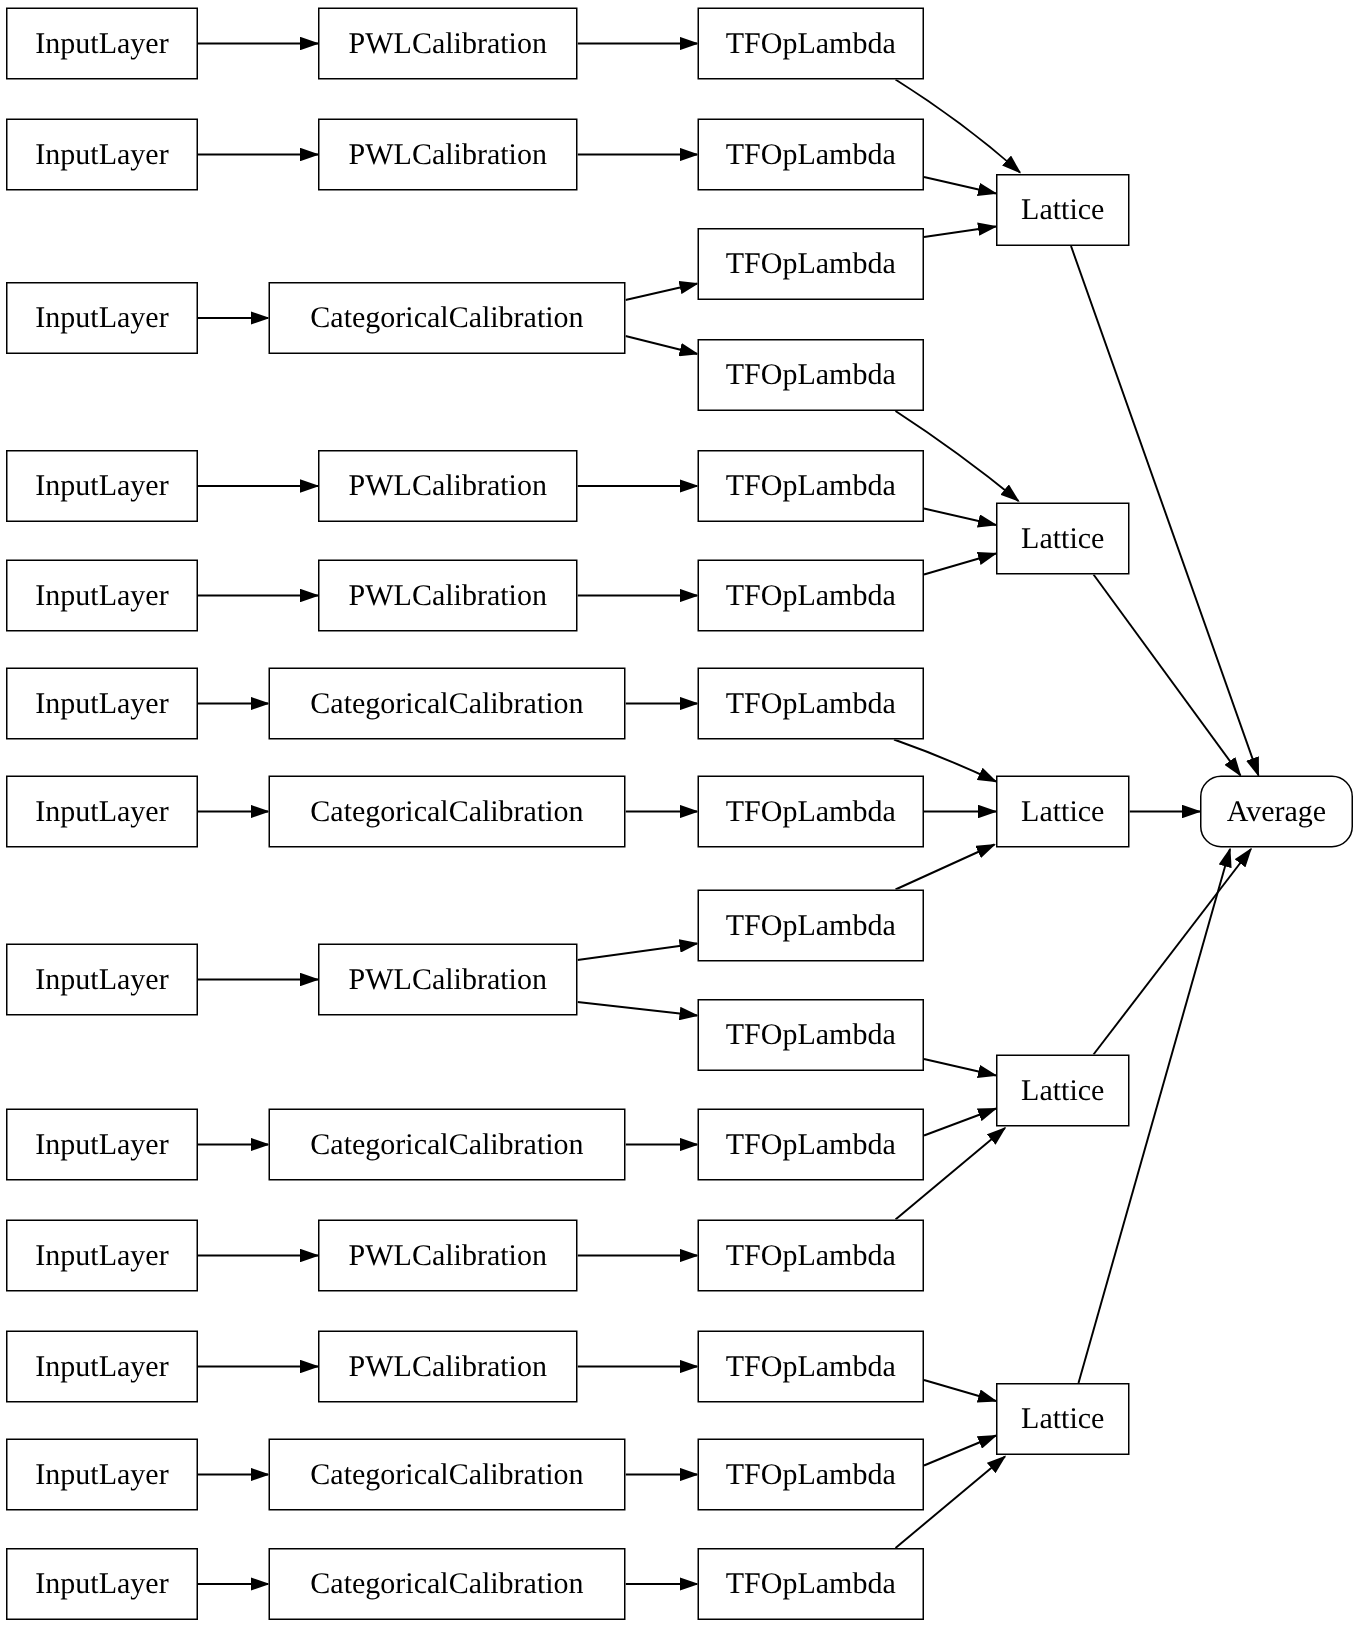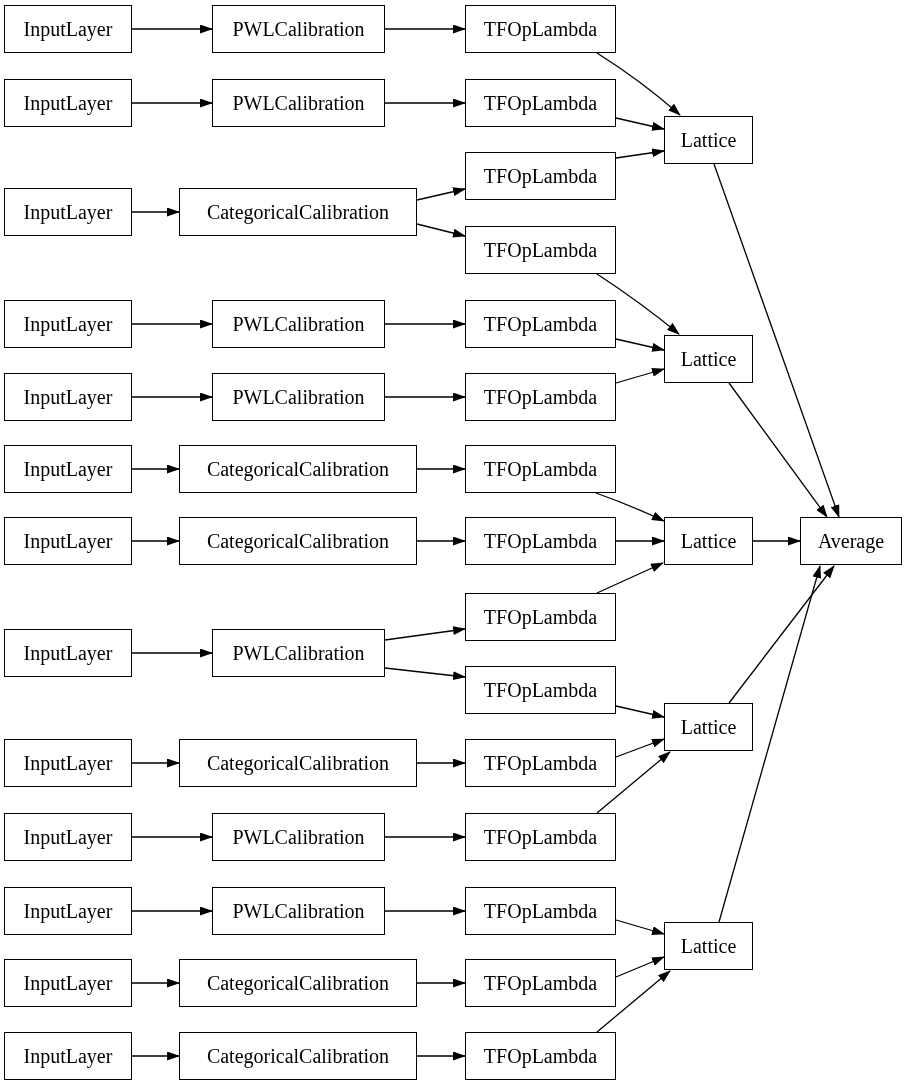--- a/index.html
+++ b/index.html
@@ -141,14 +141,14 @@
     <div class="node" style="left: 465px; top: 739px; width: 151px; height: 48px; background: rgb(255, 255, 255); border-color: rgb(0, 0, 0); color: rgb(0, 0, 0);">TFOpLambda</div>
     <div class="node" style="left: 465px; top: 813px; width: 151px; height: 48px; background: rgb(255, 255, 255); border-color: rgb(0, 0, 0); color: rgb(0, 0, 0);">TFOpLambda</div>
     <div class="node" style="left: 465px; top: 887px; width: 151px; height: 48px; background: rgb(255, 255, 255); border-color: rgb(0, 0, 0); color: rgb(0, 0, 0);">TFOpLambda</div>
     <div class="node" style="left: 465px; top: 959px; width: 151px; height: 48px; background: rgb(255, 255, 255); border-color: rgb(0, 0, 0); color: rgb(0, 0, 0);">TFOpLambda</div>
     <div class="node" style="left: 465px; top: 1032px; width: 151px; height: 48px; background: rgb(255, 255, 255); border-color: rgb(0, 0, 0); color: rgb(0, 0, 0);">TFOpLambda</div>
     <div class="node" style="left: 664px; top: 116px; width: 89px; height: 48px; background: rgb(255, 255, 255); border-color: rgb(0, 0, 0); color: rgb(0, 0, 0);">Lattice</div>
     <div class="node" style="left: 664px; top: 335px; width: 89px; height: 48px; background: rgb(255, 255, 255); border-color: rgb(0, 0, 0); color: rgb(0, 0, 0);">Lattice</div>
     <div class="node" style="left: 664px; top: 517px; width: 89px; height: 48px; background: rgb(255, 255, 255); border-color: rgb(0, 0, 0); color: rgb(0, 0, 0);">Lattice</div>
     <div class="node" style="left: 664px; top: 703px; width: 89px; height: 48px; background: rgb(255, 255, 255); border-color: rgb(0, 0, 0); color: rgb(0, 0, 0);">Lattice</div>
     <div class="node" style="left: 664px; top: 922px; width: 89px; height: 48px; background: rgb(255, 255, 255); border-color: rgb(0, 0, 0); color: rgb(0, 0, 0);">Lattice</div>
-    <div class="node" style="left: 800px; top: 517px; width: 102px; height: 48px; background: rgb(255, 255, 255); border-color: rgb(0, 0, 0); color: rgb(0, 0, 0);">Average</div>
+    <div class="node" style="left: 800px; top: 517px; width: 102px; height: 48px; background: rgb(255, 255, 255); border-color: rgb(0, 0, 0); color: rgb(0, 0, 0); border-radius: 14px;">Average</div>
   </div>
 
 </body></html>

